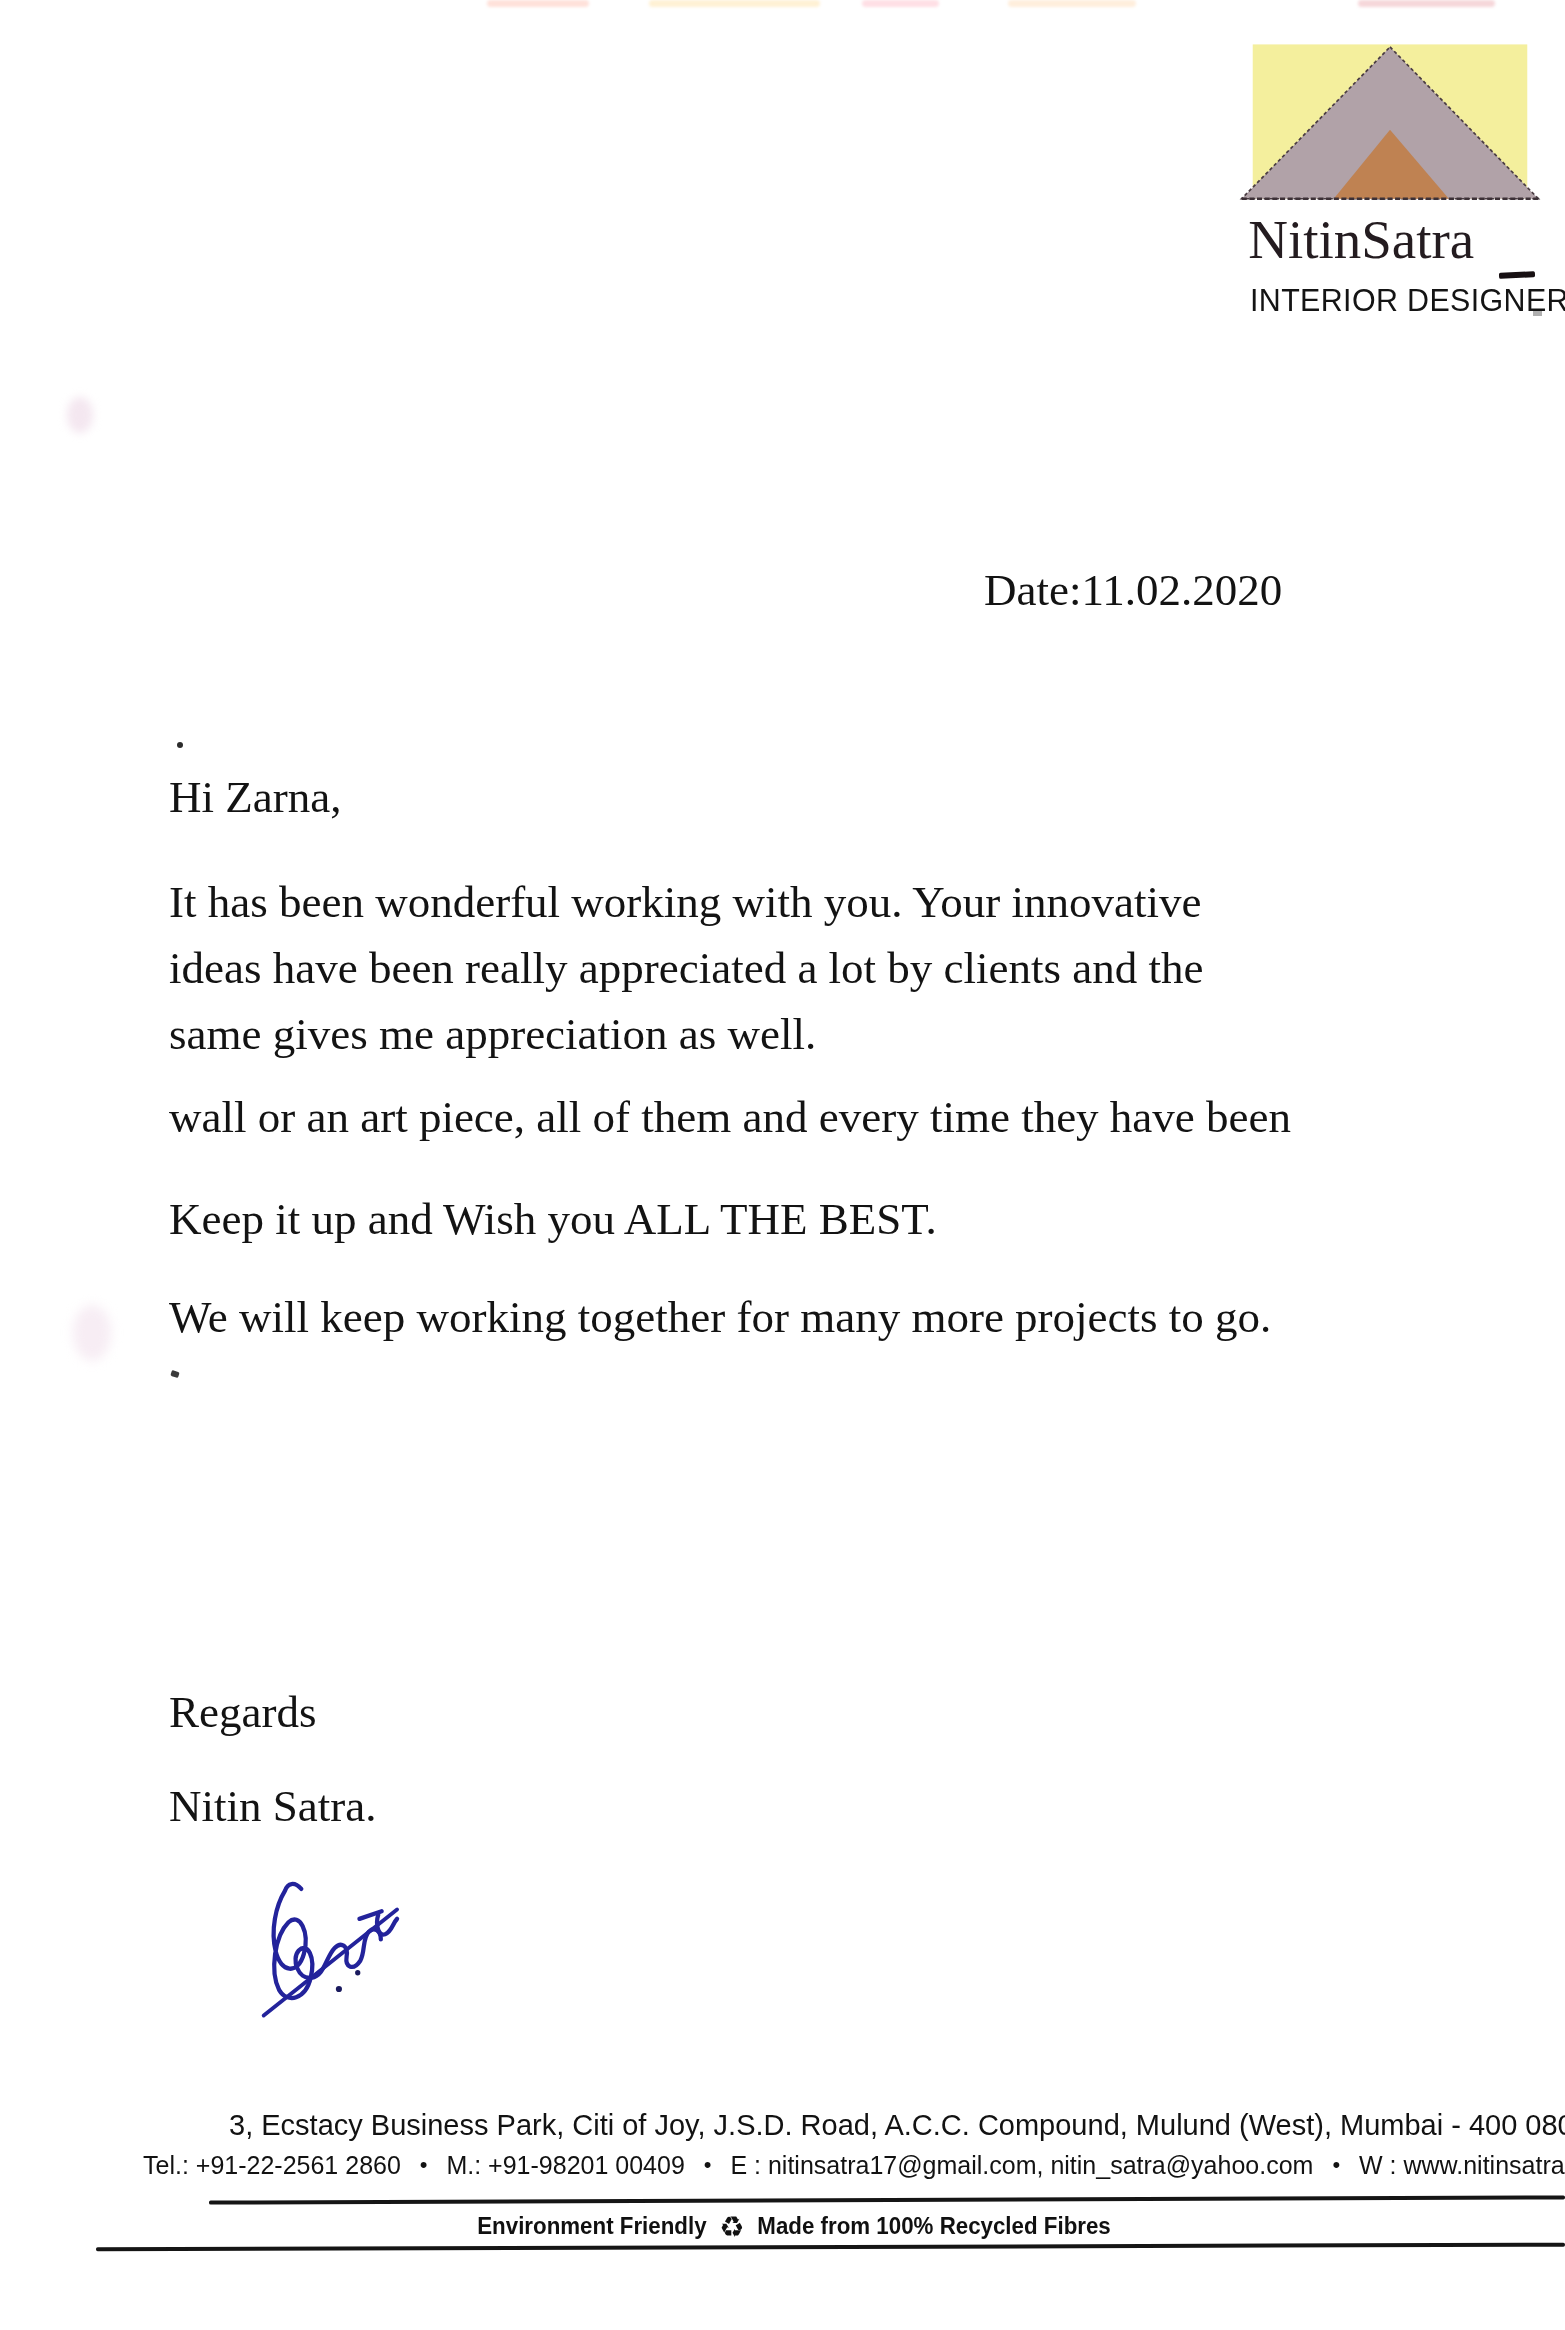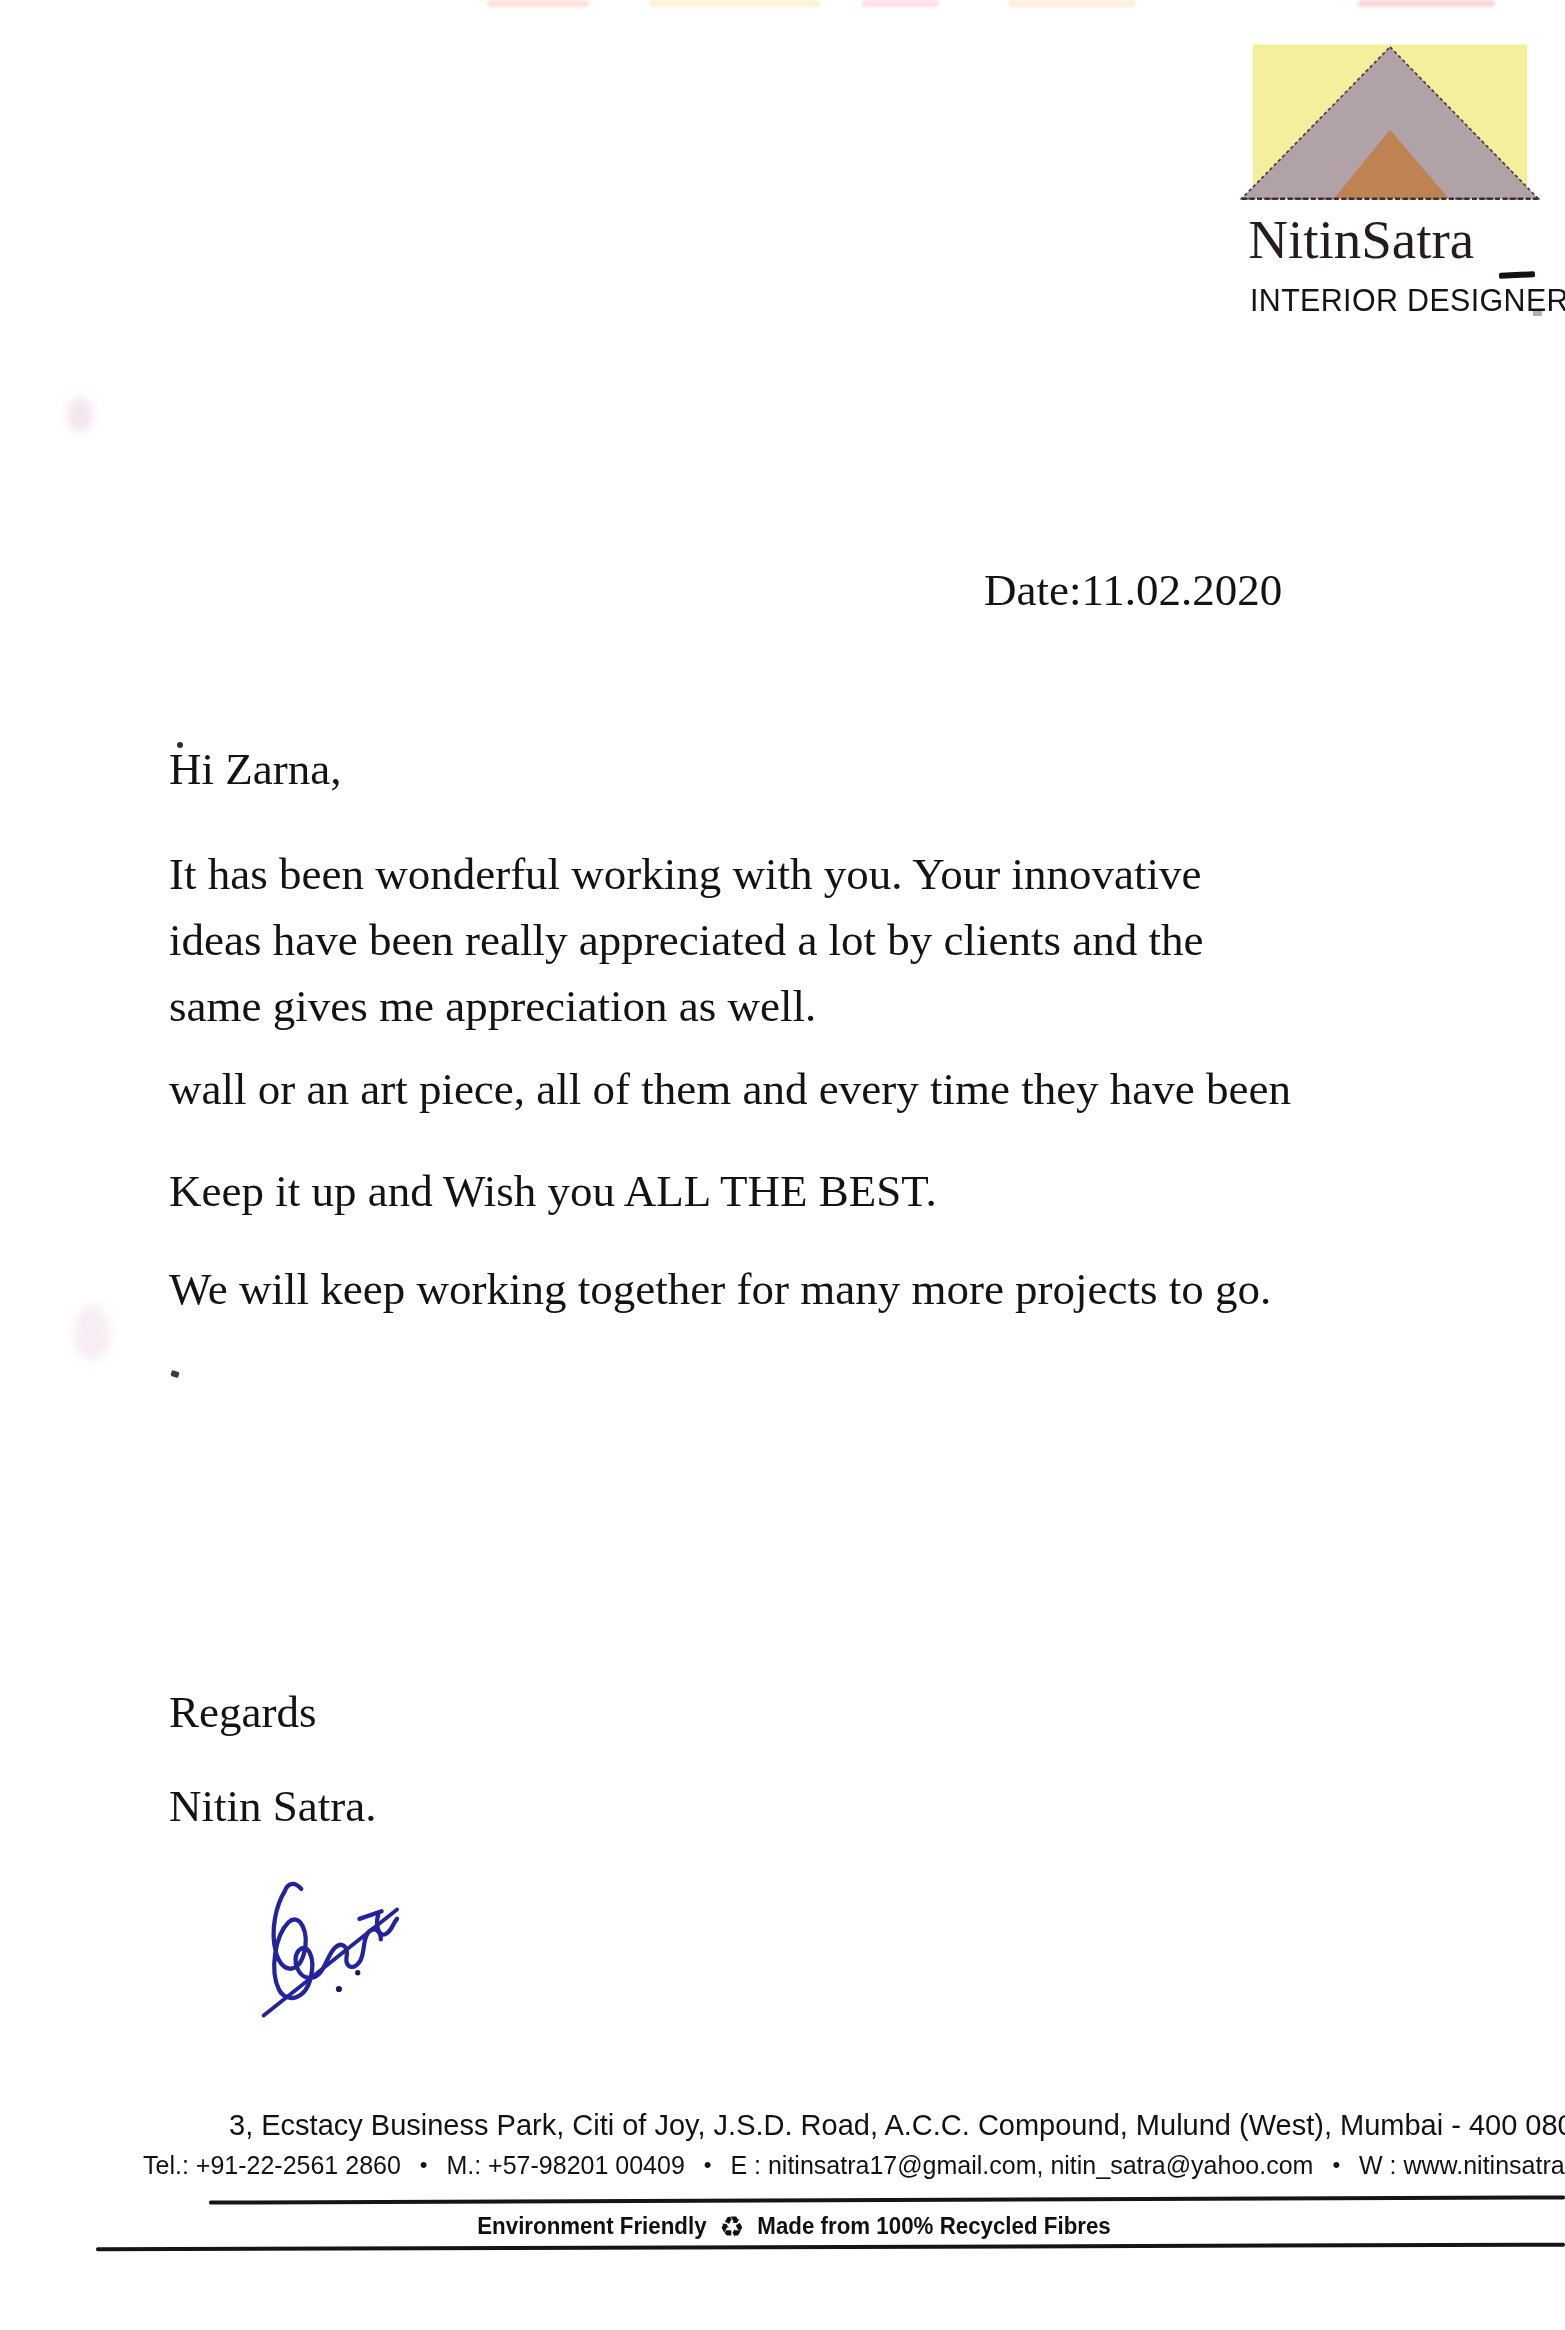--- a/index.html
+++ b/index.html
@@ -49,21 +49,21 @@
     transform: scaleX(0.95); transform-origin: left;
   }
 
   
   .date-line {
     position: absolute; left: 984px; top: 564px;
     font-size: 45px; color: #131313; white-space: nowrap;
   }
   .letter-body { position: absolute; left: 169px; top: 736px; width: 1298px; }
   .line { height: 66px; line-height: 66px; font-size: 45px; white-space: nowrap; color: #131313; }
-  .greeting-block { margin-bottom: 39px; }
+  .greeting-block { margin-bottom: 39px; margin-top: 28px; }
   .para-1 { margin-bottom: 17px; }
   .para-2 { margin-bottom: 36px; }
   .para-3 { margin-bottom: 32px; }
 
   .closing-line   { position: absolute; left: 169px; top: 1686px; font-size: 45px; color: #131313; }
   .signatory-line { position: absolute; left: 169px; top: 1780px; font-size: 45px; color: #131313; }
 
   .signature-svg { position: absolute; left: 250px; top: 1870px; }
 
   
@@ -169,21 +169,21 @@
       <circle cx="104" cy="139" r="3.6"></circle>
       <circle cx="126" cy="120" r="3.1"></circle>
     </g>
   </svg>
 
   <footer>
     <div class="footer-address">3, Ecstacy Business Park, Citi of Joy, J.S.D. Road, A.C.C. Compound, Mulund (West), Mumbai - 400 080</div>
     <div class="footer-contact">
       <span class="seg">Tel.: +91-22-2561 2860</span>
       <span class="bullet">•</span>
-      <span class="seg">M.: +57-98201 00409</span>
+      <span class="seg">M.: +91-98201 00409</span>
       <span class="bullet">•</span>
       <span class="seg">E : nitinsatra17@gmail.com,  nitin_satra@yahoo.com</span>
       <span class="bullet">•</span>
       <span class="seg">W : www.nitinsatrainteriors.com</span>
     </div>
     <div class="rule rule-1"></div>
     <div class="eco-line">
       <span>Environment Friendly</span>
       <span class="recycle">♻</span>
       <span>Made from 100% Recycled Fibres</span>

